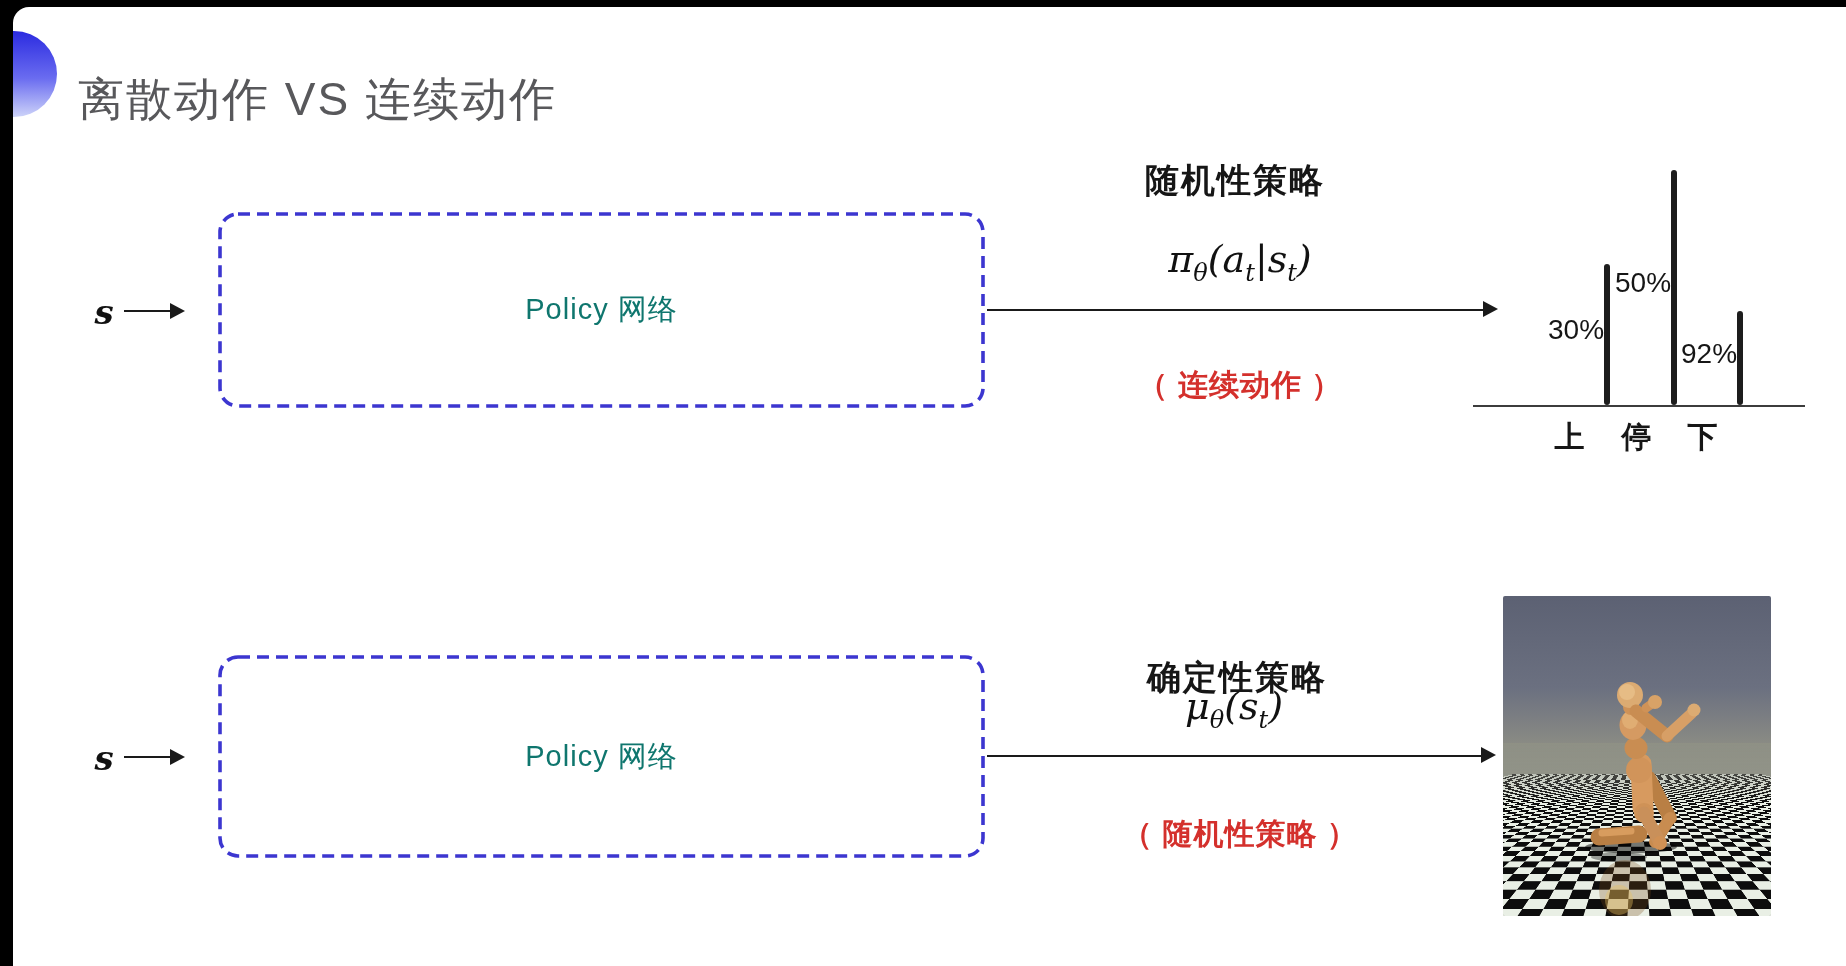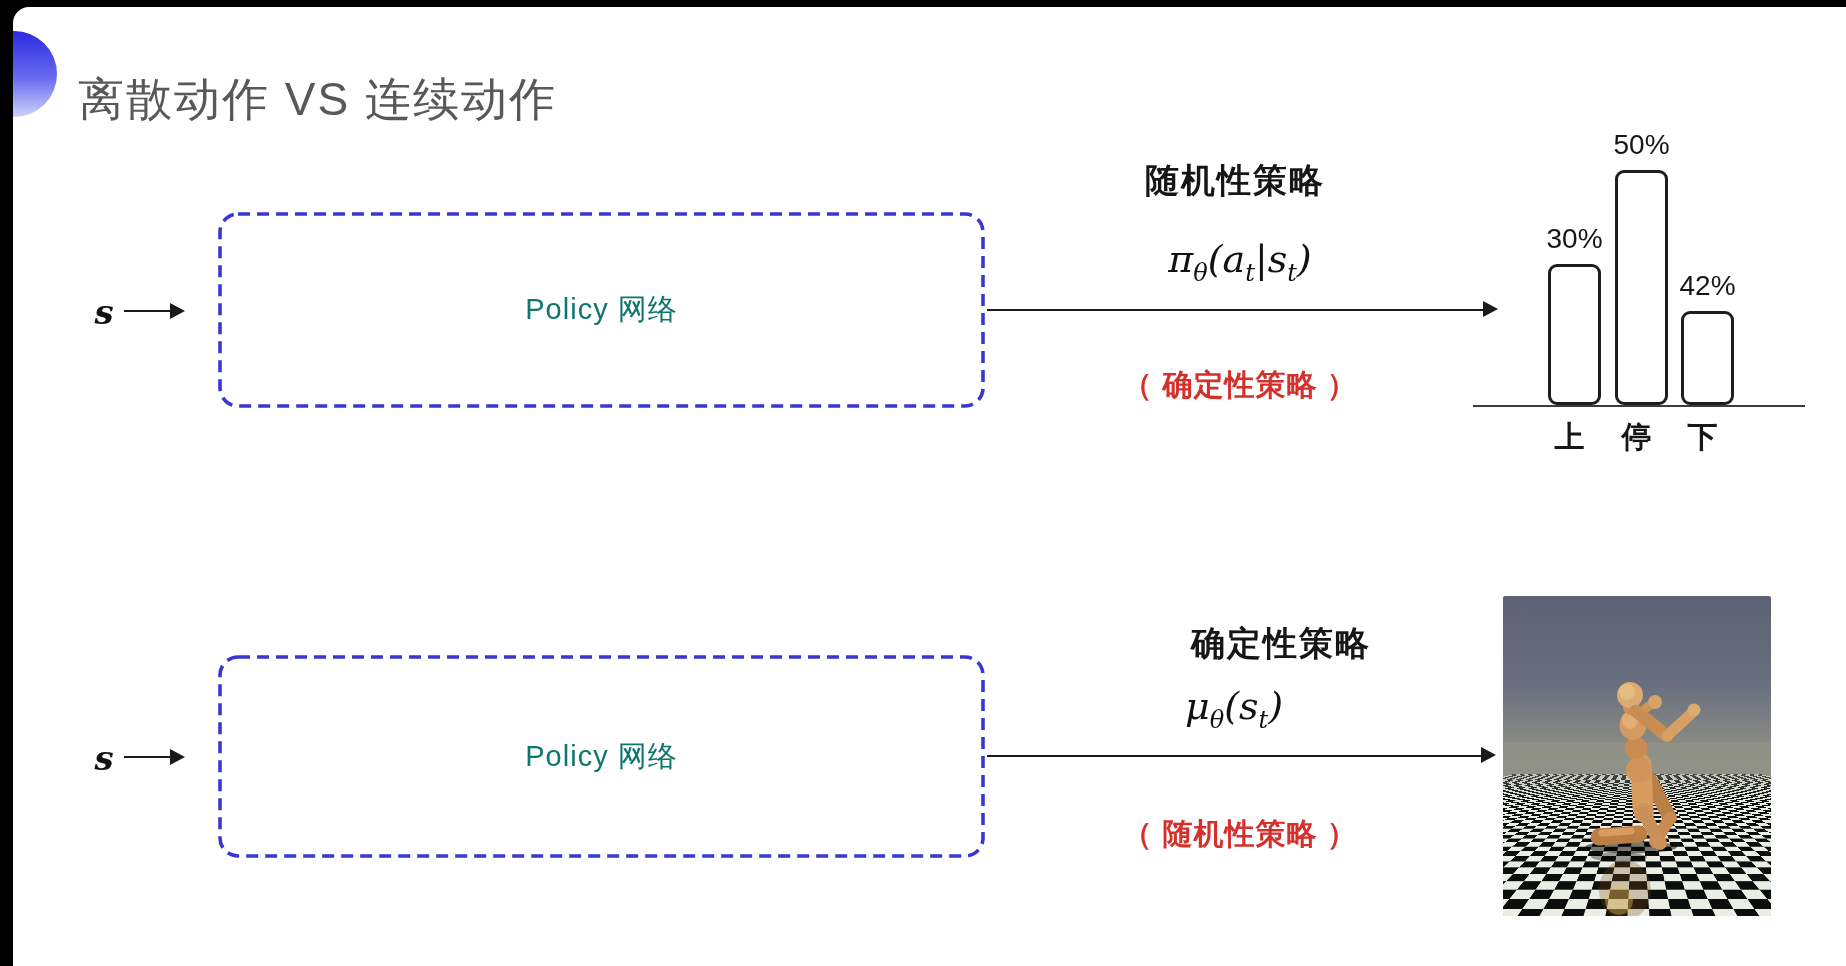--- a/index.html
+++ b/index.html
@@ -23,21 +23,21 @@
   .arrow-line{position:absolute;height:2.4px;background:#1a1a1a;}
   .arrow-head{position:absolute;width:0;height:0;border-left:15px solid #1a1a1a;
               border-top:8px solid transparent;border-bottom:8px solid transparent;}
   
   .policy-box{position:absolute;display:flex;align-items:center;justify-content:center;}
   .policy-box svg{position:absolute;inset:0;}
   .policy-box .box-label{position:relative;font-size:29px;font-weight:500;color:#0f766e;letter-spacing:1px;}
   
   .chart{position:absolute;left:1473px;top:118px;width:332px;height:347px;}
   .chart-baseline{position:absolute;left:0;right:0;top:287px;height:2.4px;background:#3c3c3c;}
-  .bar-col{position:absolute;bottom:60px;width:53px;display:flex;flex-direction:column;align-items:center;}
+  .bar-col{position:absolute;bottom:60px;width:53px;display:flex;flex-direction:row;align-items:center;}
   .bar-value{font-size:28px;font-weight:500;color:#161616;margin-bottom:9px;}
   .bar{width:100%;background:#fff;border:3px solid #1d1d1d;border-radius:9px;box-sizing:border-box;}
   .cat-label{position:absolute;top:299px;width:43px;text-align:center;font-size:30px;font-weight:600;color:#161616;}
   
   .sim{position:absolute;left:1503px;top:596px;width:268px;height:320px;overflow:hidden;border-radius:2px;}
   .sim-sky{position:absolute;left:0;right:0;top:0;height:148px;
            background:linear-gradient(180deg,#5c6173 0%,#6b7080 62%,#8a8b84 100%);}
   .sim-floor{position:absolute;left:0;right:0;top:147px;bottom:0;overflow:hidden;background:#93958a;}
   .checker{position:absolute;left:50%;bottom:-8px;width:1400px;height:1500px;margin-left:-700px;
            background:repeating-conic-gradient(#0d0d0d 0% 25%,#e9efe5 0% 50%);
@@ -68,35 +68,35 @@
     <span class="box-label">Policy 网络</span>
   </div>
 
   <div class="arrow-line" style="left:987px;top:309px;width:498px;"></div>
   <div class="arrow-head" style="left:1483px;top:301px;"></div>
 
   <div class="ctr policy-heading" style="left:1235px;top:181px;">随机性策略</div>
 
   <div class="ctr formula" style="left:1240px;top:262px;"><span>π</span><sub>θ</sub><span>(</span><span>a</span><sub>t</sub><span>|</span><span>s</span><sub>t</sub><span>)</span></div>
 
-  <div class="ctr action-note" style="left:1240px;top:385px;">（ 确定性策略 ）</div>
+  <div class="ctr action-note" style="left:1240px;top:385px;">（ 连续动作 ）</div>
 
   <div class="chart">
     <div class="chart-baseline"></div>
 
     <div class="bar-col" style="left:75px;">
       <span class="bar-value">30%</span>
       <div class="bar" style="height: 141px;"></div>
     </div>
     <div class="bar-col" style="left:142px;">
       <span class="bar-value">50%</span>
       <div class="bar" style="height: 235px;"></div>
     </div>
     <div class="bar-col" style="left:208px;">
-      <span class="bar-value">42%</span>
+      <span class="bar-value">92%</span>
       <div class="bar" style="height: 94px;"></div>
     </div>
 
     <span class="cat-label" style="left:75px;">上</span>
     <span class="cat-label" style="left:142px;">停</span>
     <span class="cat-label" style="left:208px;">下</span>
   </div>
 
   <span class="ctr s-label" style="left:104px;top:758px;">s</span>
   <div class="arrow-line" style="left:124px;top:756px;width:48px;"></div>
@@ -105,21 +105,21 @@
   <div class="policy-box" style="left:218px;top:655px;width:767px;height:203px;">
     <svg viewBox="0 0 767 203" width="767" height="203">
       <rect x="2" y="2" width="763" height="199" rx="18" fill="none" stroke="#3c36d0" stroke-width="3.6" stroke-dasharray="12 7"></rect>
     </svg>
     <span class="box-label">Policy 网络</span>
   </div>
 
   <div class="arrow-line" style="left:987px;top:755px;width:496px;"></div>
   <div class="arrow-head" style="left:1481px;top:747px;"></div>
 
-  <div class="ctr policy-heading" style="left:1237px;top:644px;margin-left:44px;">确定性策略</div>
+  <div class="ctr policy-heading" style="left:1237px;top:678px;">确定性策略</div>
 
   <div class="ctr formula" style="left:1234px;top:709px;"><span>μ</span><sub>θ</sub><span>(</span><span>s</span><sub>t</sub><span>)</span></div>
 
   <div class="ctr action-note" style="left:1240px;top:834px;">（ 随机性策略 ）</div>
 
   <div class="sim">
     <div class="sim-sky"></div>
     <div class="sim-floor">
       <div class="checker"></div>
     </div>

